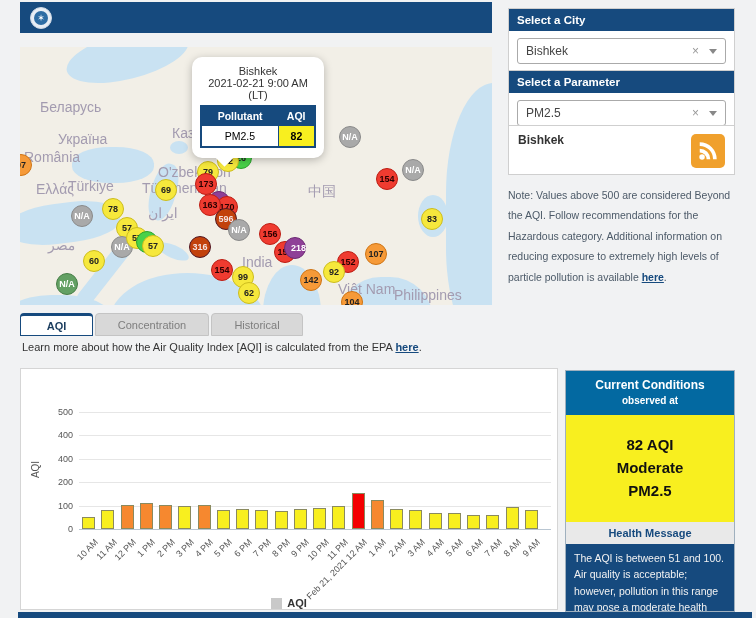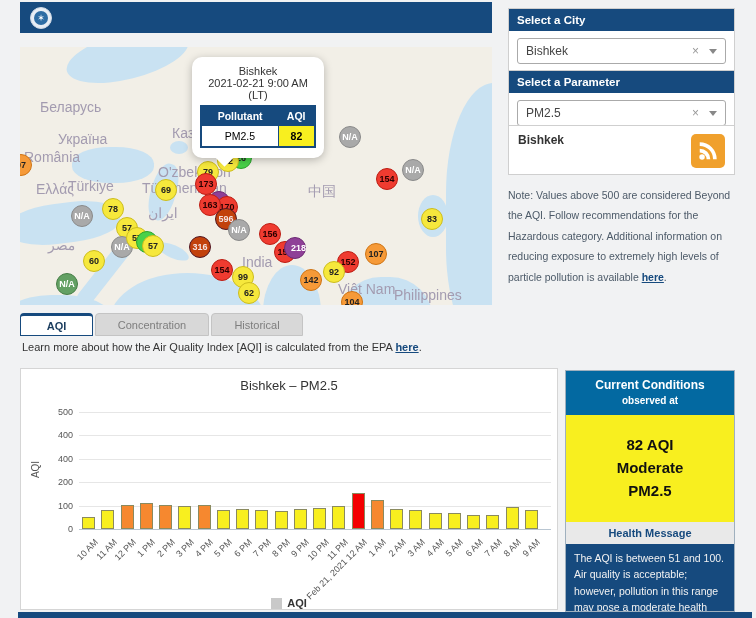--- a/index.html
+++ b/index.html
@@ -221,21 +221,20 @@
       <div class="tab active" style="width: 73px;">AQI</div>
       <div class="tab inactive" style="width: 114px;">Concentration</div>
       <div class="tab inactive" style="width: 92px;">Historical</div>
     </div>
 
   <div id="learnmore" class="abs">
     <span>Learn more about how the Air Quality Index [AQI] is calculated from the EPA </span><a class="lnk">here</a><span>.</span>
   </div>
 
   <div id="chartbox" class="abs">
-    <div id="charttitle">Bishkek – PM2.5</div>
     <div id="ylab">AQI</div>
     <div id="plot"></div>
     <div id="legend">
       <span class="sw"></span>
       <span class="lt">AQI</span>
     </div>
   <div class="gline zero" style="left: 58px; top: 160px; width: 472px;"></div>
       <div class="ytick" style="left: 18px; top: 155px;">0</div>
       <div class="gline" style="left: 58px; top: 136.5px; width: 472px;"></div>
       <div class="ytick" style="left: 18px; top: 131.5px;">100</div>

